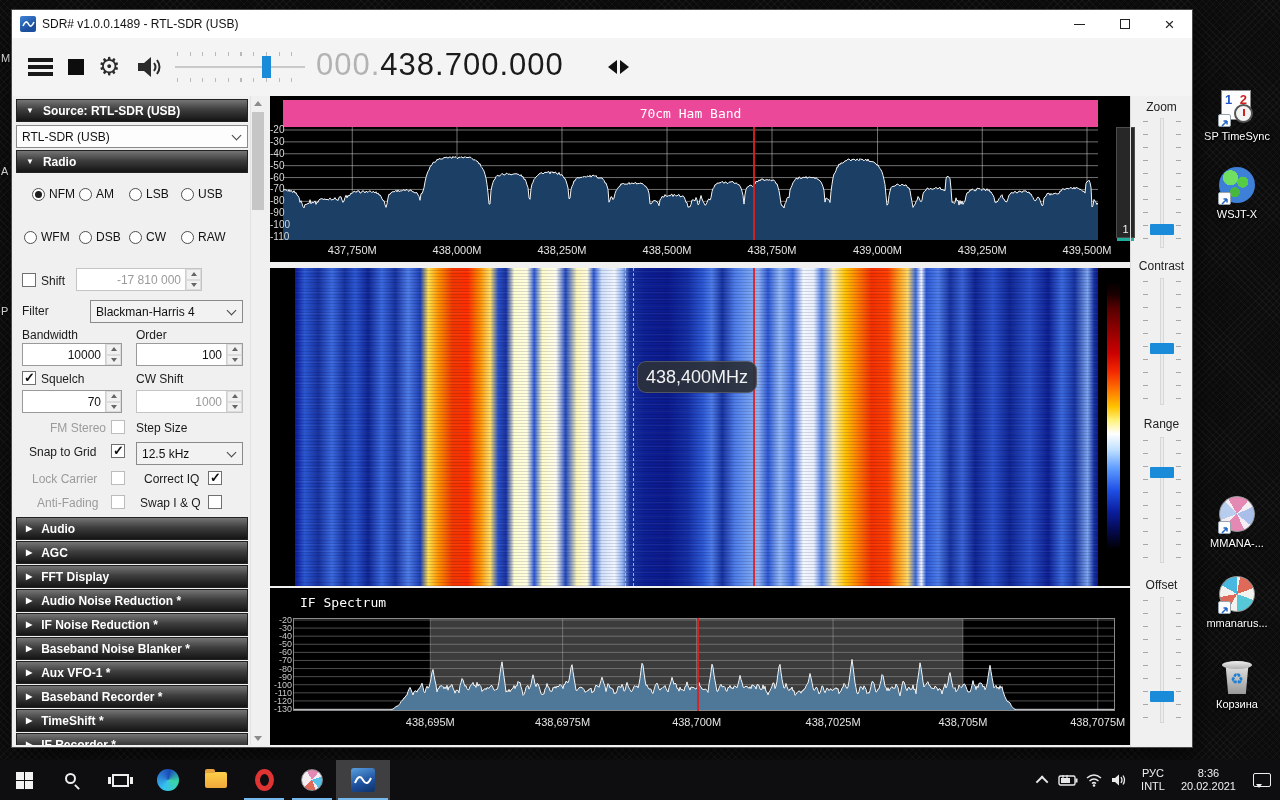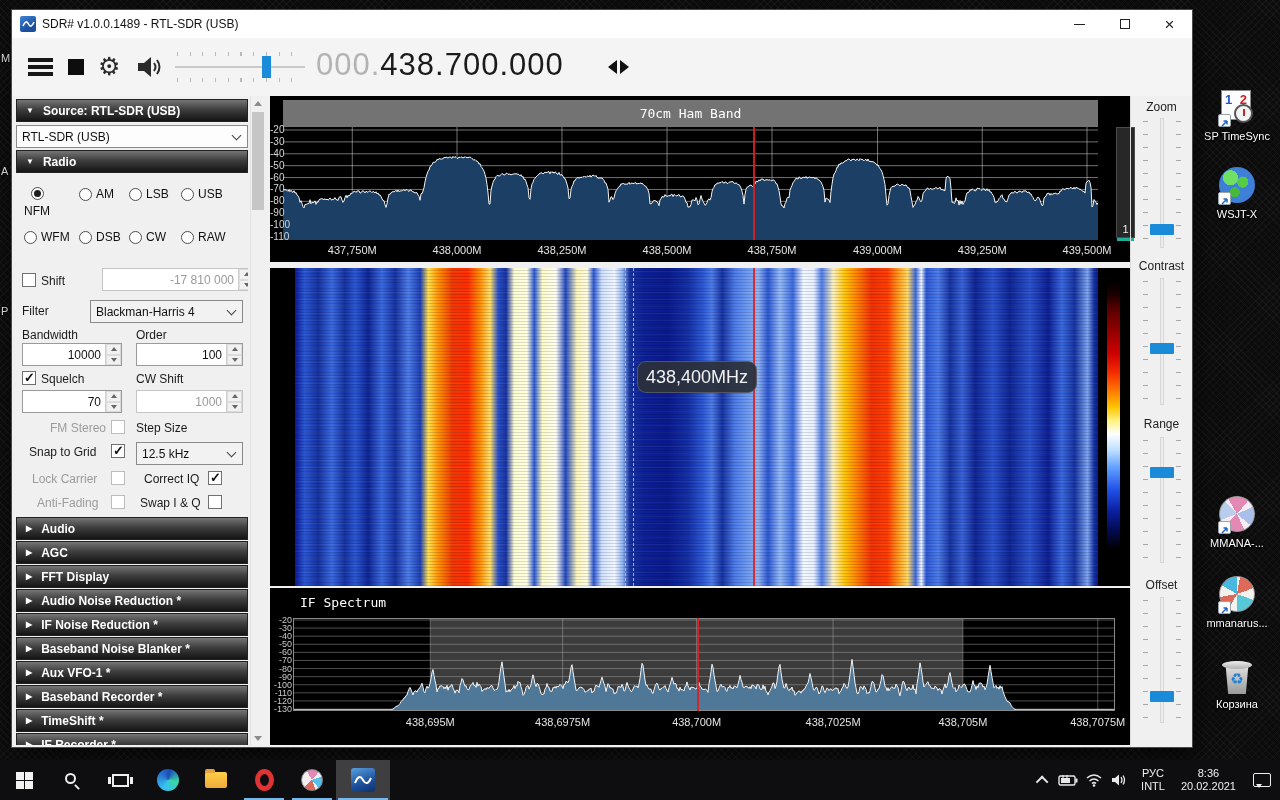--- a/index.html
+++ b/index.html
@@ -66,21 +66,21 @@
   .radio.sel::after{content:"";display:block;width:7px;height:7px;border-radius:50%;background:#1d1d1d;margin:2px;}
 
   #side-scroll{position:absolute;left:238px;top:0;width:14px;height:649px;background:#f0f0f0;border-left:1px solid #e2e2e2;}
   .sarrow{position:absolute;left:0;width:14px;height:14px;background:#f0f0f0;display:flex;align-items:center;justify-content:center;}
   .sa-up{width:0;height:0;border:4px solid transparent;border-bottom:5px solid #8c8c8c;margin-top:-4px;}
   .sa-dn{width:0;height:0;border:4px solid transparent;border-top:5px solid #8c8c8c;margin-bottom:-4px;}
   #scroll-thumb{position:absolute;left:1px;top:16px;width:12px;height:98px;background:#c6c6c6;}
 
   
   #spec-panel{position:absolute;left:258px;top:0;width:860px;height:166px;background:#000;}
-  #band-banner{position:absolute;left:13px;top:4px;width:815px;height:27px;background:#737373;color:#fff;
+  #band-banner{position:absolute;left:13px;top:4px;width:815px;height:27px;background:#ec4899;color:#fff;
     font-family:"DejaVu Sans Mono",monospace;font-size:13px;display:flex;align-items:center;justify-content:center;}
   .axis-db{position:absolute;width:13px;text-align:right;color:#d6d6d6;font-size:10px;line-height:10px;}
   .axis-f{position:absolute;color:#e4e4e4;font-size:11px;transform:translateX(-50%);white-space:nowrap;}
   .redline{position:absolute;width:2px;background:rgba(225,30,30,.9);}
   #zoom-scale{position:absolute;left:846px;top:31px;width:19px;height:111px;background:#272727;border:1px solid #4c4c4c;}
   #zoom-scale span{position:absolute;bottom:2px;width:100%;text-align:center;color:#efefef;font-size:11px;}
   #zoom-scale::after{content:"";position:absolute;left:0;bottom:-4px;width:100%;height:3px;background:#1fae9e;}
 
   #waterfall{position:absolute;left:258px;top:172px;width:860px;height:318px;background:#000;}
   #wf-pattern{position:absolute;left:25px;top:0;width:803px;height:318px;}
@@ -283,21 +283,21 @@
         <div class="combo" style="top:26px;left:0;width:232px">
             <span>RTL-SDR (USB)</span>
             <span class="chev"></span>
           </div>
         <div class="phead" style="top:51px">
             <span class="tri">▼</span>
             <span>Radio</span>
           </div>
 
         <div id="mode-rows">
-            <label class="mode" style="left: 8px; top: 88px; flex-direction: column;">
+            <label class="mode" style="left: 16px; top: 88px;">
               <span class="radio sel"></span>
               <span>NFM</span>
             </label>
             <label class="mode" style="left: 63px; top: 88px;">
               <span class="radio"></span>
               <span>AM</span>
             </label>
             <label class="mode" style="left: 113px; top: 88px;">
               <span class="radio"></span>
               <span>LSB</span>
@@ -319,21 +319,21 @@
               <span>CW</span>
             </label>
             <label class="mode" style="left: 165px; top: 131px;">
               <span class="radio"></span>
               <span>RAW</span>
             </label>
           </div>
 
         <span class="cb" style="left:6px;top:174px"></span>
         <span class="lbl" style="left:25px;top:175px">Shift</span>
-        <div class="numin dis" style="left:86px;top:169px;width:153px">
+        <div class="numin dis" style="left:60px;top:169px;width:126px">
           <span class="val">-17 810 000</span>
           <span class="spin">
               <i>
                 <span class="sut"></span>
               </i>
               <i>
                 <span class="sdt"></span>
               </i>
             </span>
         </div>

